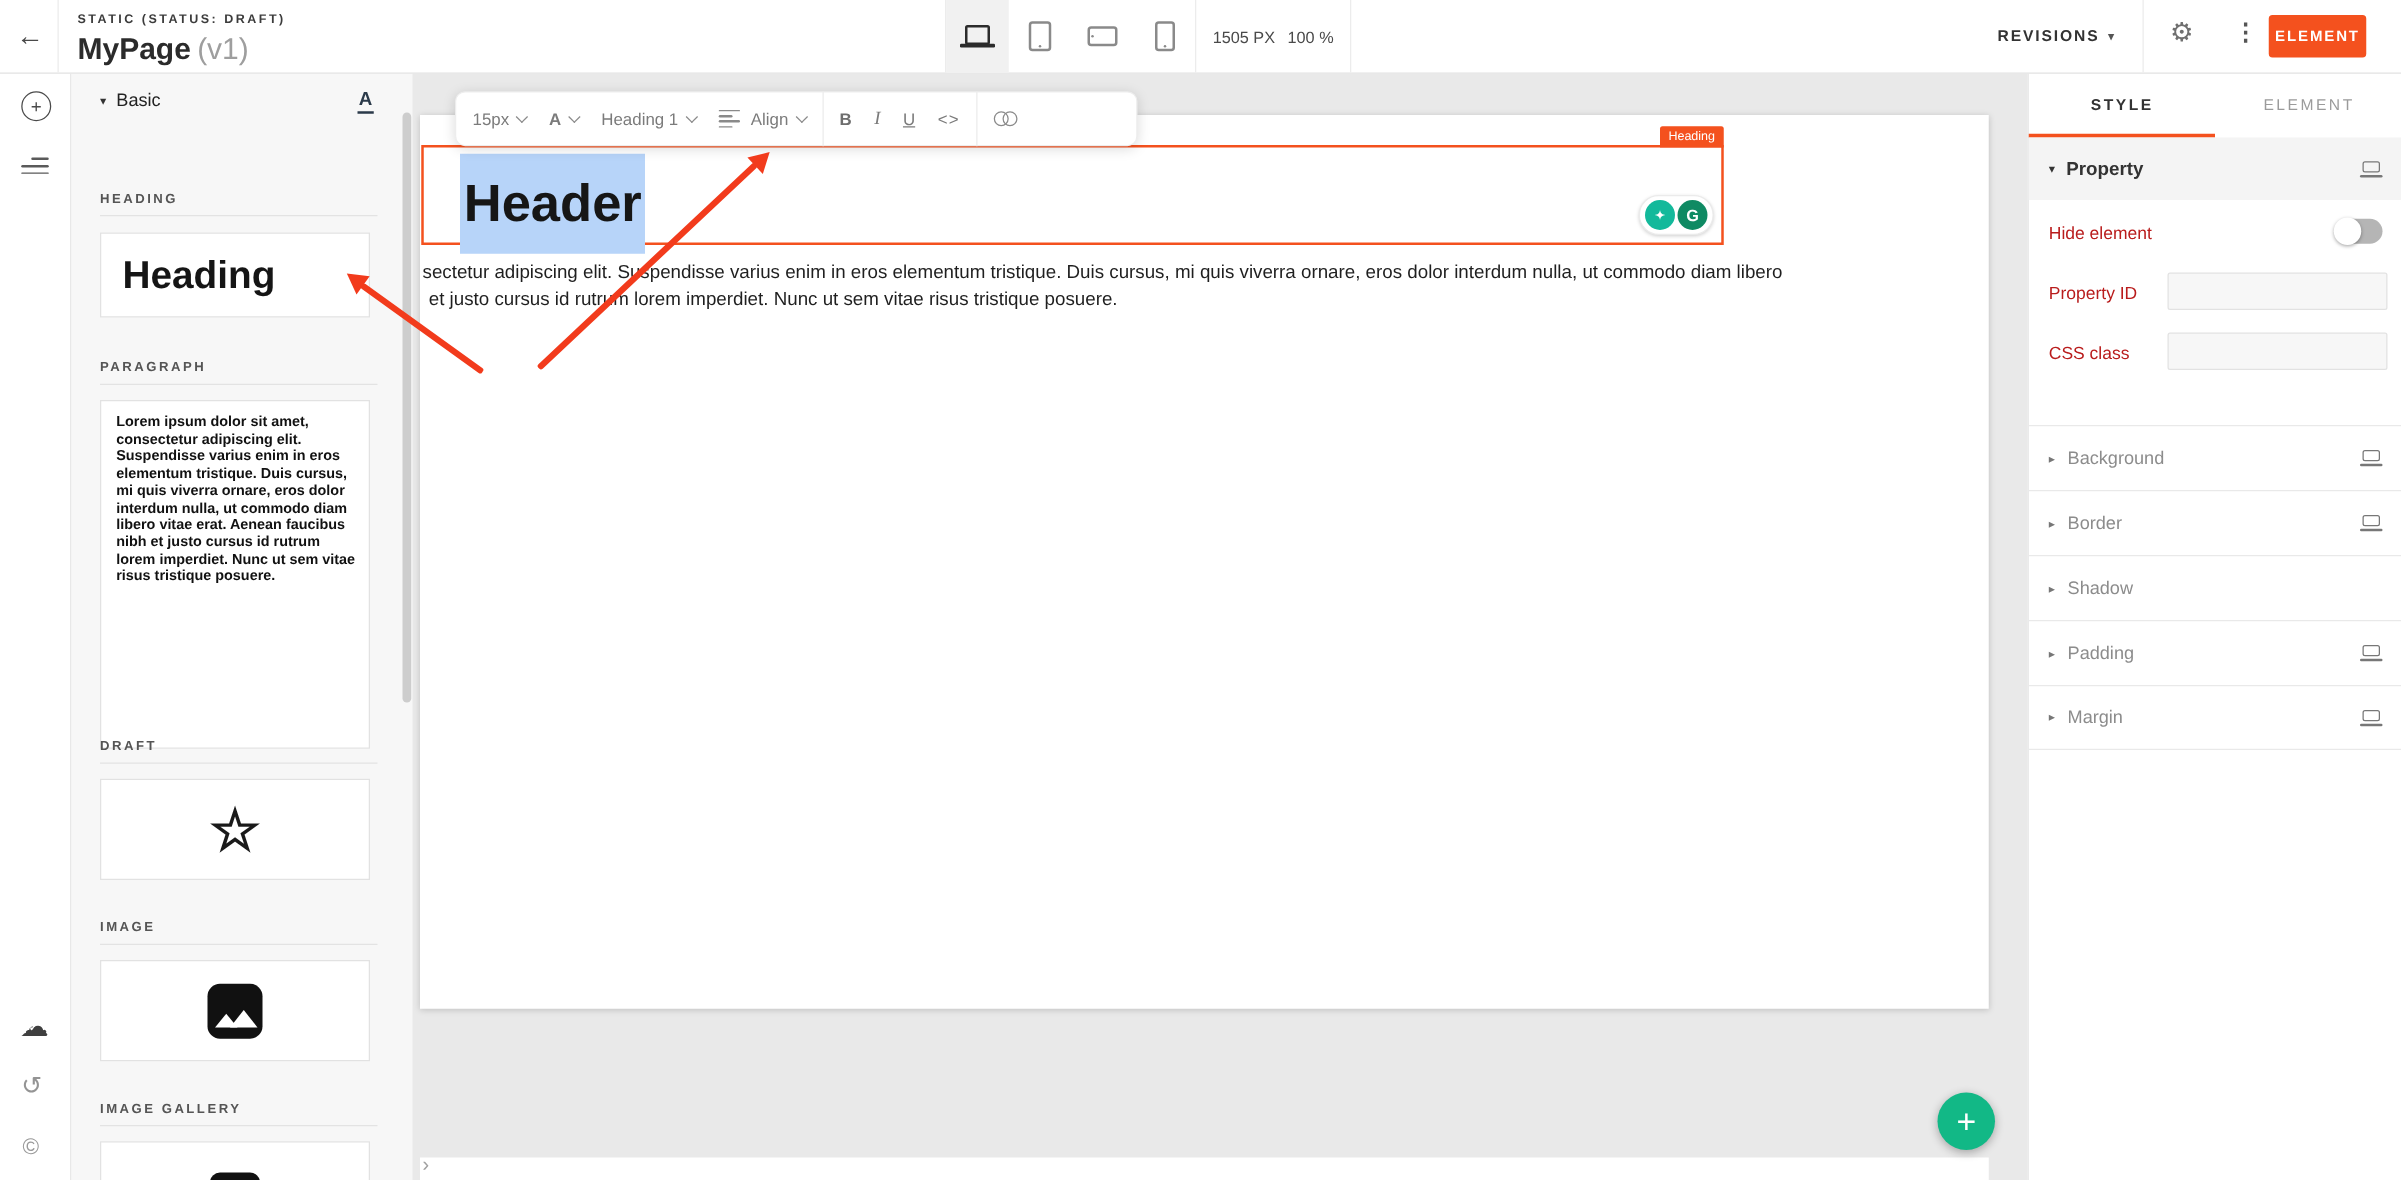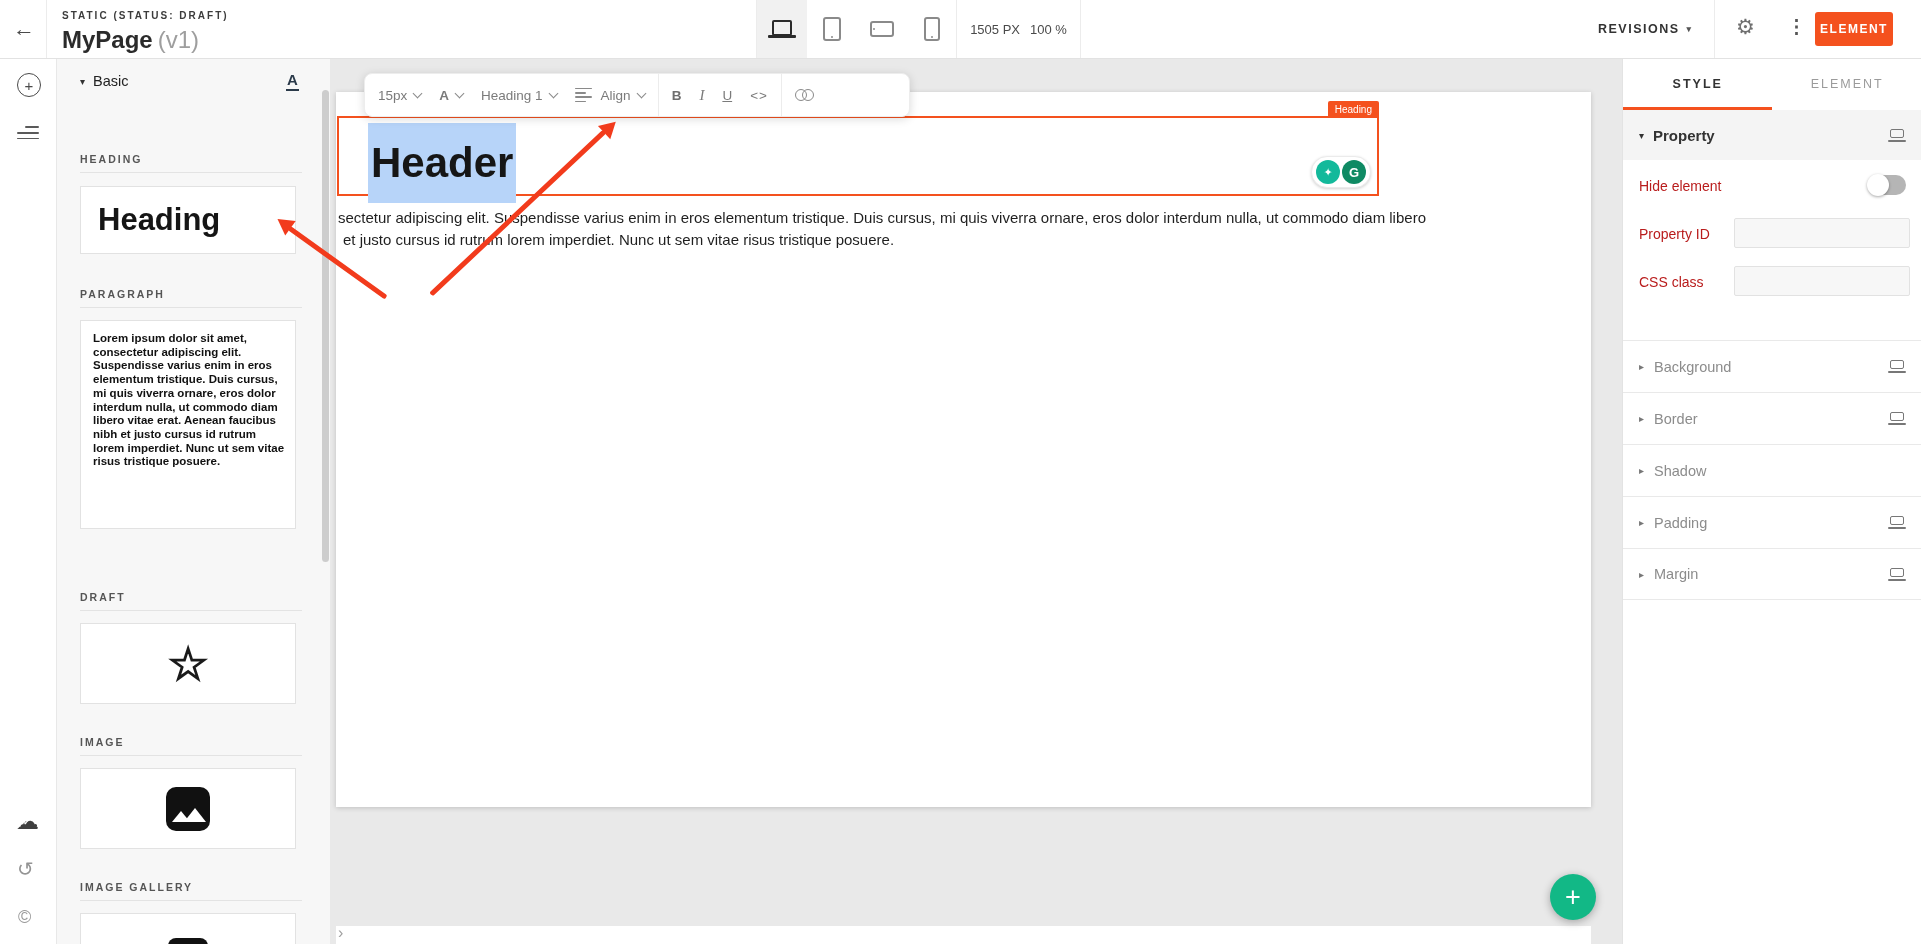--- a/index.html
+++ b/index.html
@@ -56,21 +56,21 @@
   .sidebar{left:56px;top:58px;width:274px;height:886px;background:#f7f7f7;z-index:10;}
   .sb-header{left:24px;top:15px;display:flex;align-items:center;gap:8px;font-size:14.5px;color:#222;cursor:pointer;}
   .sb-header .caret{font-size:10px;color:#333;}
   .sb-texttool{left:230px;top:13px;font-size:15px;font-weight:700;color:#2b3a4a;border-bottom:2px solid #2b3a4a;
                padding:0 1px 1px 1px;cursor:pointer;}
   .sb-label{font-size:10.5px;letter-spacing:2px;color:#555;font-weight:600;}
   .sb-hr{height:1px;background:#e3e3e3;width:222px;left:24px;}
   .sb-card{left:24px;width:216px;background:#fff;border:1px solid #e2e2e2;box-sizing:border-box;cursor:grab;}
   .card-heading{top:128px;height:68px;display:flex;align-items:center;}
   .card-heading span{padding-left:17px;font-size:31px;font-weight:600;color:#151515;}
-  .card-paragraph{top:262px;height:209px;}
+  .card-paragraph{top:262px;height:279px;}
   .card-paragraph span{display:block;padding:11px 10px 0 12px;font-size:11.5px;line-height:13.7px;color:#111;font-weight:600;}
   .card-icon{top:565px;height:81px;display:flex;align-items:center;justify-content:center;}
   .star-glyph{font-size:46px;color:#1a1a1a;-webkit-text-stroke:1.5px #1a1a1a;line-height:1;}
   .card-image{top:710px;height:81px;display:flex;align-items:center;justify-content:center;}
   .img-icon{width:44px;height:44px;background:#111;border-radius:10px;position:relative;overflow:hidden;}
   .img-icon::before{content:'';position:absolute;bottom:9px;left:6px;border-left:9px solid transparent;
                     border-right:9px solid transparent;border-bottom:11px solid #fff;}
   .img-icon::after{content:'';position:absolute;bottom:9px;left:18px;border-left:11px solid transparent;
                    border-right:11px solid transparent;border-bottom:14px solid #fff;}
   .card-gallery{top:855px;height:89px;overflow:hidden;display:flex;justify-content:center;}

